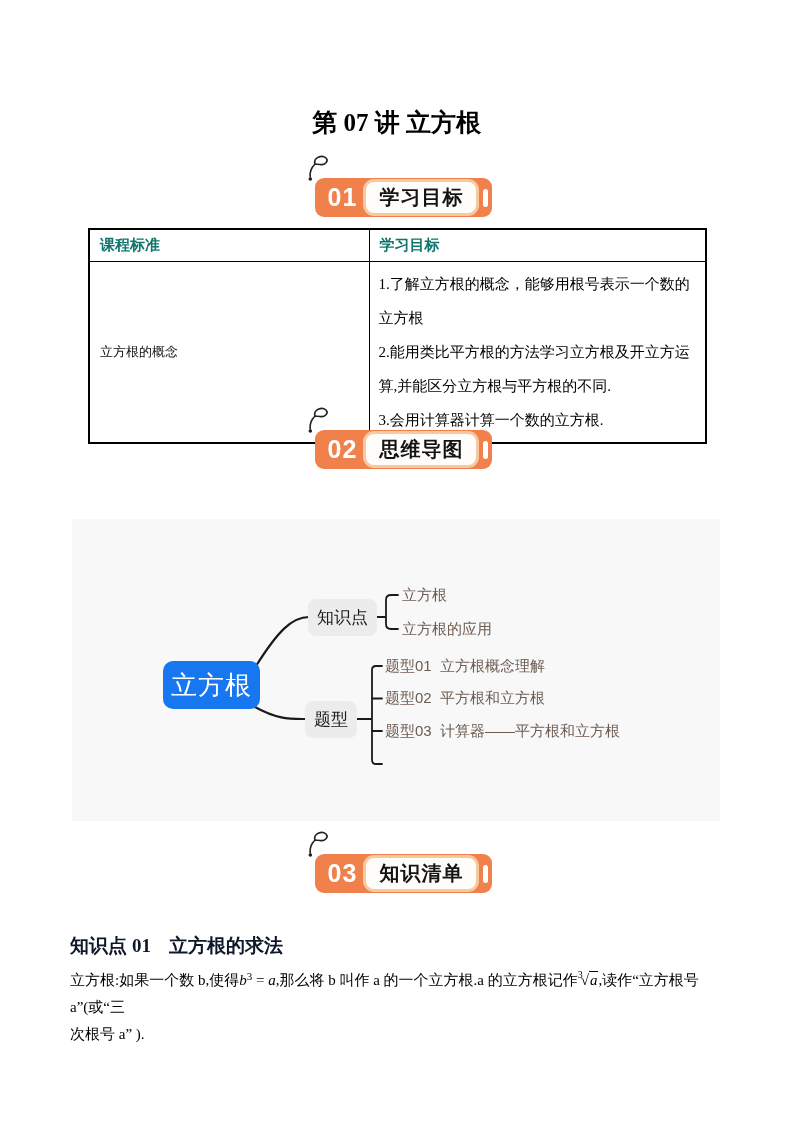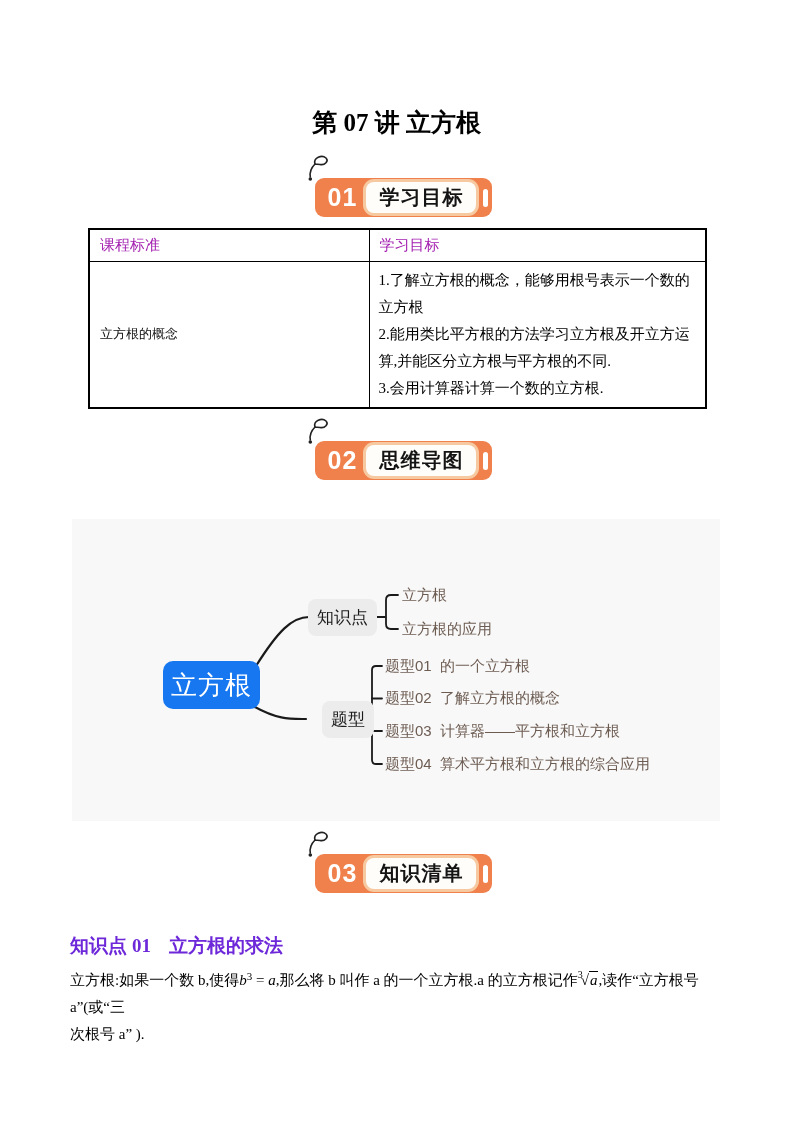--- a/index.html
+++ b/index.html
@@ -43,61 +43,61 @@
 
   
   .obj-table {
     position:absolute; top:212px; left:88px; width:619px;
     border-collapse:collapse; table-layout:fixed;
   }
   .obj-table th, .obj-table td { border:1px solid #000; }
   .obj-table { border:2px solid #000; }
   .obj-table th {
     height:32px; text-align:left; padding:2px 10px;
-    font-family:"Liberation Sans", sans-serif; font-size:15px; font-weight:400; color:#a21caf;
+    font-family:"Liberation Sans", sans-serif; font-size:15px; font-weight:700; color:#0f766e;
   }
   .col-standard { width:280px; }
   .cell-standard { vertical-align:middle; padding:4px 10px; font-size:13px; }
   .cell-goals { vertical-align:top; padding:5px 8px 5px 9px; }
-  .cell-goals p { font-size:15px; line-height:27px; color:#000; }
+  .cell-goals p { font-size:15px; line-height:34px; color:#000; }
 
   
   .mindmap {
     position:absolute; top:503px; left:72px; width:648px; height:302px;
     background:#f8f8f8; font-family:"Liberation Sans", sans-serif;
   }
   .mm-lines { position:absolute; left:0; top:0; width:648px; height:302px; }
   .mm-root {
     position:absolute; left:91px; top:142px; width:97px; height:48px;
     background:#1677f0; color:#ffffff; border-radius:10px;
     display:flex; align-items:center; justify-content:center;
     font-size:26px; font-weight:500; letter-spacing:1px;
   }
   .mm-branch {
     position:absolute; height:37px; background:#ececec; border-radius:8px;
     display:inline-flex; align-items:center; padding:0 9px;
     font-size:17px; color:#1a1a1a;
   }
   .mm-b1 { left:236px; top:80px; }
-  .mm-b2 { left:250px; top:182px; }
+  .mm-b2 { left:233px; top:182px; }
   .mm-leaf {
     position:absolute; font-size:15px; line-height:18px; color:#6d5c52;
     white-space:pre;
   }
   .mm-k1 { left:330px; top:67px; }
   .mm-k2 { left:330px; top:101px; }
   .mm-t1 { left:313px; top:138px; }
   .mm-t2 { left:313px; top:170px; }
   .mm-t3 { left:313px; top:203px; }
   .mm-t4 { left:313px; top:236px; }
 
   
   .kp-heading {
     position:absolute; top:917px; left:70px;
-    color:#6d28d9; font-weight:800; font-size:19px;
+    color:#0f172a; font-weight:800; font-size:19px;
     font-family:"Liberation Sans", sans-serif;
   }
   .kp-heading .kp-num {
     font-family:"Liberation Serif", serif; font-weight:700; margin-left:5px;
   }
   .kp-heading .kp-title { margin-left:18px; }
 
   .def-p {
     position:absolute; top:951px; left:70px; width:680px;
     font-size:15px; line-height:27px; color:#000;
@@ -156,21 +156,21 @@
         <td class="cell-standard">立方根的概念</td>
         <td class="cell-goals">
           <p>1.了解立方根的概念，能够用根号表示一个数的立方根</p>
           <p>2.能用类比平方根的方法学习立方根及开立方运算,并能区分立方根与平方根的不同.</p>
           <p>3.会用计算器计算一个数的立方根.</p>
         </td>
       </tr>
     </tbody>
   </table>
 
-  <div class="badge-row" style="top:425px;">
+  <div class="badge-row" style="top:414px;">
     <div class="badge">
       <svg class="doodle" width="34" height="34" viewBox="0 0 34 34">
         <path d="M14 12 C 12 5.5, 21 2.5, 25 6 C 28 9, 24 13.5, 19 12.5 C 16.5 12, 14.5 12.6, 14 12 Z" fill="none" stroke="#222" stroke-width="1.6"></path>
         <path d="M14 12 C 10.5 15.5, 8.5 20, 9.3 25" fill="none" stroke="#222" stroke-width="1.6" stroke-linecap="round"></path>
         <circle cx="9.3" cy="27" r="1.8" fill="#222"></circle>
       </svg>
       <span class="badge-num">02</span>
       <span class="badge-pill">
         <span class="badge-label">思维导图</span>
       </span>
@@ -187,24 +187,23 @@
       <path d="M 285 200 H 299" fill="none" stroke="#1a1a1a" stroke-width="1.8" stroke-linecap="round"></path>
       <path d="M 310 147 H 304 Q 300 147 300 151 V 241 Q 300 245 304 245 H 310" fill="none" stroke="#1a1a1a" stroke-width="1.8" stroke-linecap="round"></path>
       <path d="M 300 179.5 H 310" fill="none" stroke="#1a1a1a" stroke-width="1.8" stroke-linecap="round"></path>
       <path d="M 300 212 H 310" fill="none" stroke="#1a1a1a" stroke-width="1.8" stroke-linecap="round"></path>
     </svg>
     <div class="mm-root">立方根</div>
     <div class="mm-branch mm-b1">知识点</div>
     <div class="mm-branch mm-b2">题型</div>
     <div class="mm-leaf mm-k1">立方根</div>
     <div class="mm-leaf mm-k2">立方根的应用</div>
-    <div class="mm-leaf mm-t1">题型01  的一个立方根</div>
-    <div class="mm-leaf mm-t2">题型02  了解立方根的概念</div>
+    <div class="mm-leaf mm-t1">题型01  立方根概念理解</div>
+    <div class="mm-leaf mm-t2">题型02  平方根和立方根</div>
     <div class="mm-leaf mm-t3">题型03  计算器——平方根和立方根</div>
-    <div class="mm-leaf mm-t4">题型04  算术平方根和立方根的综合应用</div>
   </div>
 
   <div class="badge-row" style="top:838px;">
     <div class="badge">
       <svg class="doodle" width="34" height="34" viewBox="0 0 34 34">
         <path d="M14 12 C 12 5.5, 21 2.5, 25 6 C 28 9, 24 13.5, 19 12.5 C 16.5 12, 14.5 12.6, 14 12 Z" fill="none" stroke="#222" stroke-width="1.6"></path>
         <path d="M14 12 C 10.5 15.5, 8.5 20, 9.3 25" fill="none" stroke="#222" stroke-width="1.6" stroke-linecap="round"></path>
         <circle cx="9.3" cy="27" r="1.8" fill="#222"></circle>
       </svg>
       <span class="badge-num">03</span>

